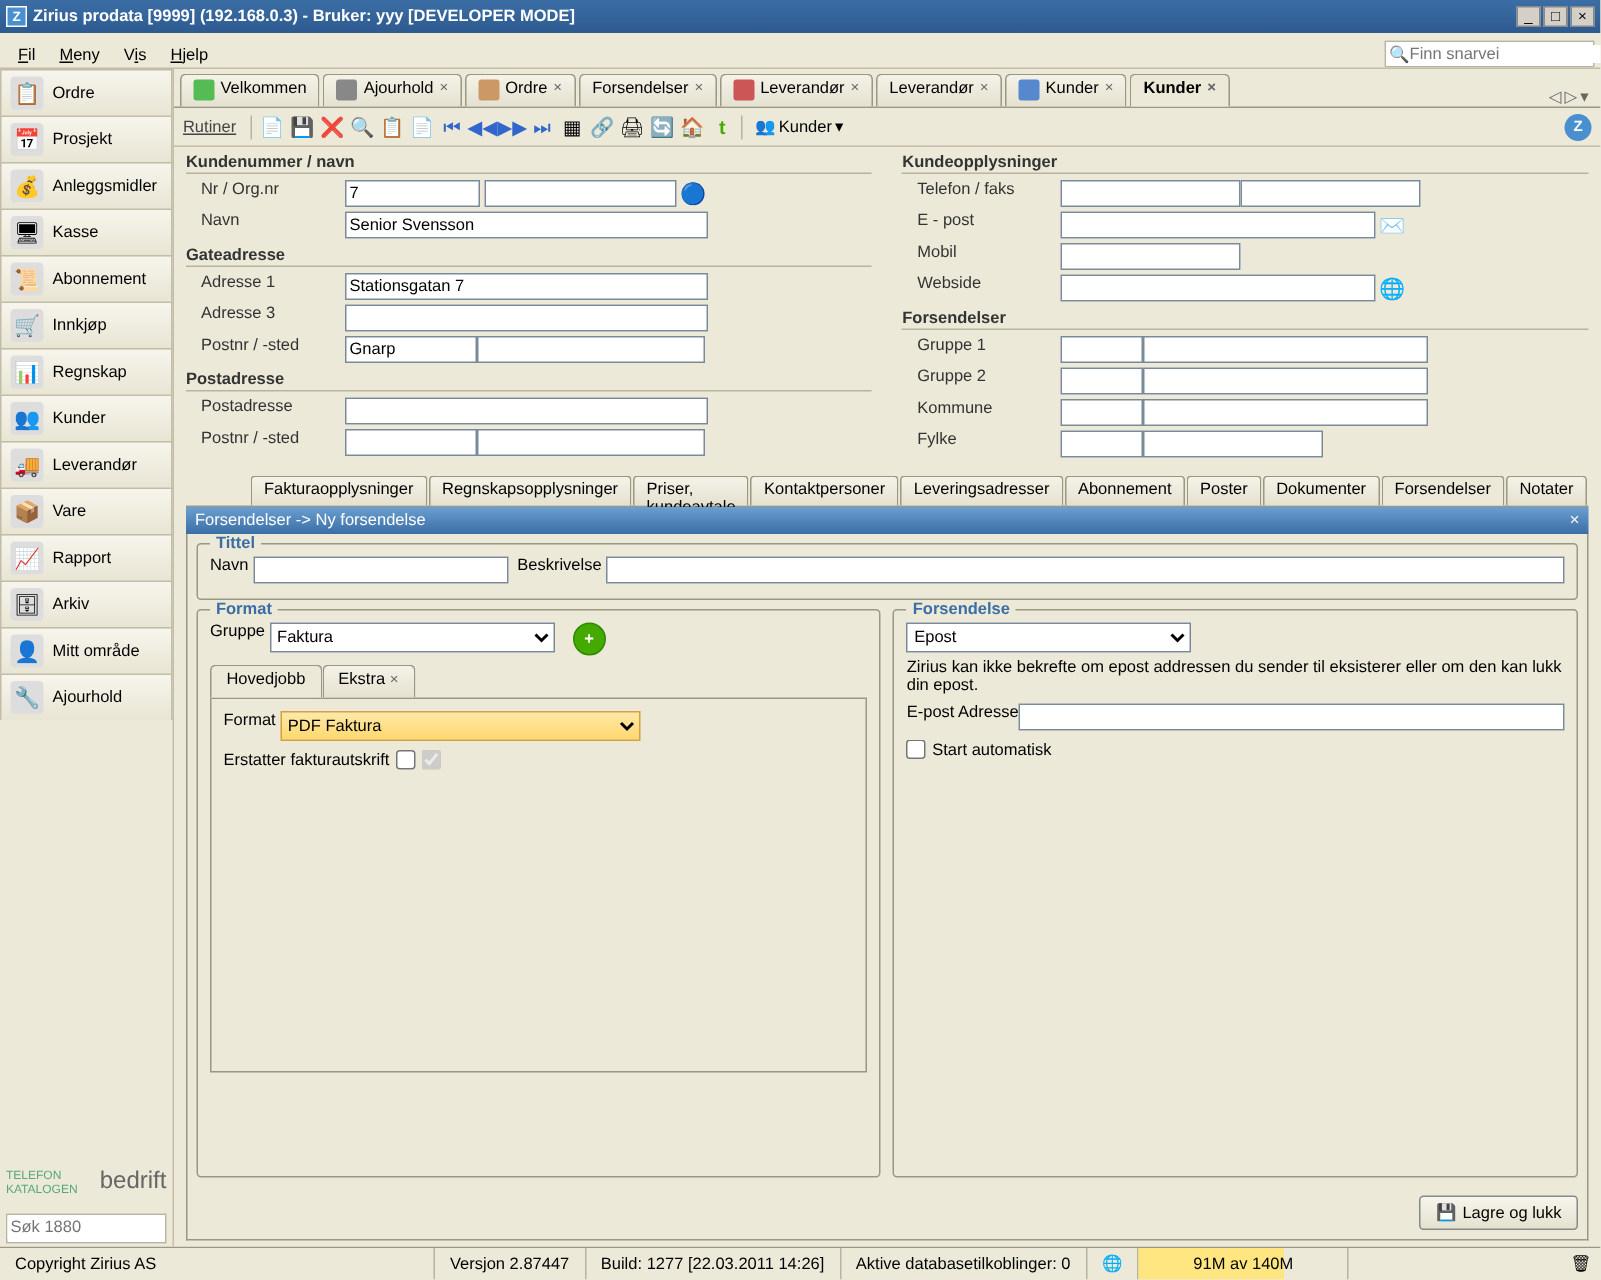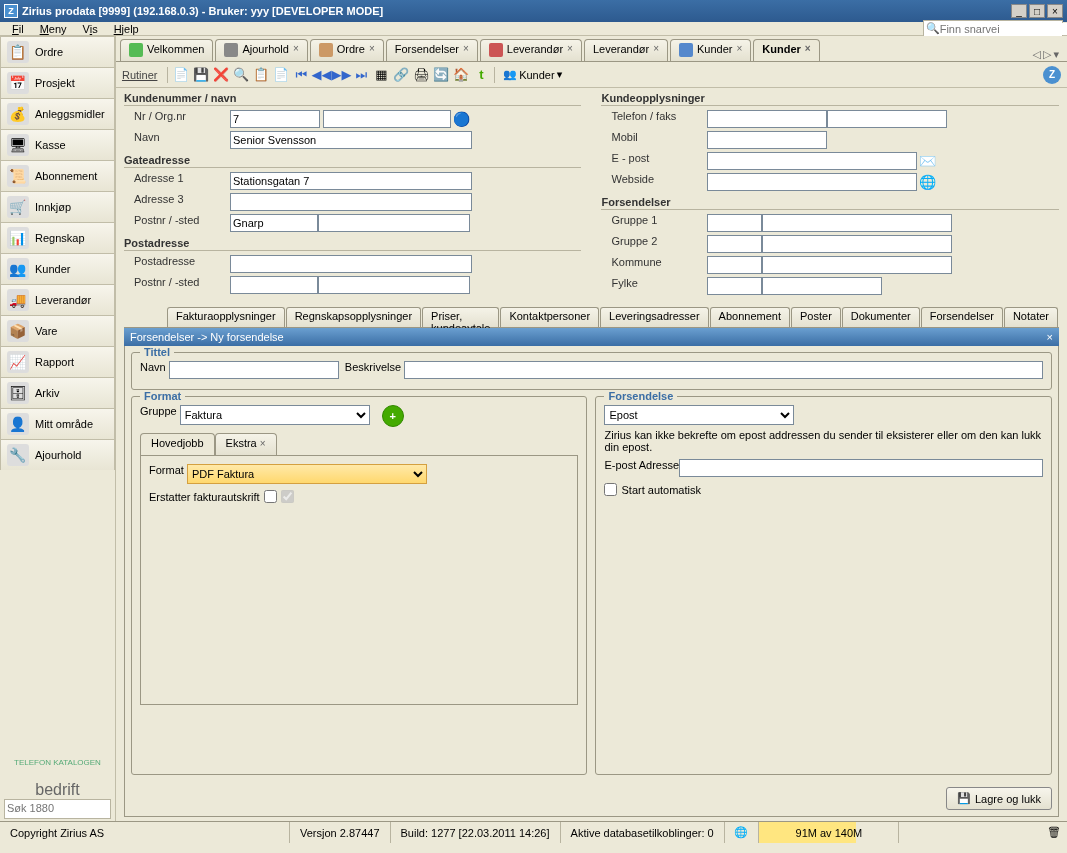--- a/index.html
+++ b/index.html
@@ -3,34 +3,34 @@
 <meta charset="utf-8">
 <style>
 * { box-sizing: border-box; margin: 0; padding: 0; font-family: Tahoma, Arial, sans-serif; }
 body { background: #ece9d8; font-size: 11px; width: 1067px; height: 853px; overflow: hidden; position: relative; }
 
 .titlebar { background: linear-gradient(#3b6ea5, #2d5a8f); height: 22px; display: flex; align-items: center; padding: 0 4px; color: #fff; font-size: 11px; }
 .titlebar-icon { width: 14px; height: 14px; background: #4a90d0; border: 1px solid #fff; margin-right: 4px; display: flex; align-items: center; justify-content: center; font-size: 9px; font-weight: bold; }
 .titlebar-text { flex: 1; font-weight: bold; }
 .win-btn { width: 16px; height: 14px; margin-left: 2px; background: #d4d0c8; border: 1px solid #888; display: flex; align-items: center; justify-content: center; cursor: pointer; font-size: 10px; color: #000; }
 
-.menubar { height: 14px; background: #ece9d8; border-bottom: 1px solid #c1bda8; display: flex; align-items: center; padding: 0 4px; }
+.menubar { height: 24px; background: #ece9d8; border-bottom: 1px solid #c1bda8; display: flex; align-items: flex-end; padding: 0 4px; }
 .menu-item { padding: 2px 8px; cursor: pointer; color: #000; }
 .menu-item u { text-decoration: underline; }
 .search-box { margin-left: auto; width: 140px; height: 18px; border: 1px solid #b8b4a0; background: #fff; display: flex; align-items: center; padding: 0 2px; }
 .search-box input { border: none; outline: none; font-size: 11px; flex: 1; }
 .sicon { width: 14px; font-size: 11px; color: #888; }
 
 .main { display: flex; height: 785px; }
 .sidebar { width: 147px; background: #ece9d8; border-right: 1px solid #c1bda8; display: flex; flex-direction: column; }
 .sb-item { height: 31px; display: flex; align-items: center; padding: 2px 6px; border: 1px solid #c1bda8; border-bottom: none; background: linear-gradient(#f7f5ec, #e8e5d4); cursor: pointer; }
 .sb-item:last-of-type { border-bottom: 1px solid #c1bda8; }
 .sb-icon { width: 22px; height: 22px; margin-right: 6px; background: #ddd; border-radius: 3px; display: flex; align-items: center; justify-content: center; font-size: 14px; }
 .sb-spacer { flex: 1; }
-.sb-logo { height: 30px; margin: 4px; display: flex; align-items: center; justify-content: center; font-size: 12px; color: #5a7; flex-direction: column; }
+.sb-logo { height: 30px; margin: 4px; display: flex; align-items: center; justify-content: center; font-size: 12px; color: #5a7; }
 .sb-search { height: 20px; margin: 2px 4px; border: 1px solid #b8b4a0; background: #fff; }
 .sb-search input { border: none; outline: none; font-size: 11px; width: 100%; padding: 2px; }
 
 .content { flex: 1; display: flex; flex-direction: column; background: #ece9d8; }
 .tabstrip { height: 26px; display: flex; align-items: flex-end; padding: 2px 4px 0 4px; border-bottom: 1px solid #9b9784; }
 .tab { height: 22px; padding: 3px 8px; border: 1px solid #9b9784; border-bottom: none; border-radius: 4px 4px 0 0; background: linear-gradient(#f5f3e8, #e4e1d0); margin-right: 2px; display: flex; gap: 4px; cursor: pointer; }
 .tab.active { background: #ece9d8; font-weight: bold; }
 .tab-close { font-size: 10px; color: #666; cursor: pointer; }
 .tab-icon { width: 14px; height: 14px; background: #6a8; border-radius: 2px; }
 .tabnav { margin-left: auto; display: flex; gap: 2px; padding-right: 4px; }
@@ -288,27 +288,27 @@
         </div>
         <div class="col">
           <div class="fs">
               <div class="fs-legend">Kundeopplysninger</div>
             <div class="row">
                 <span class="lbl">Telefon / faks</span>
                 <input class="inp" style="width: 120px;">
                 <input class="inp" style="width: 120px;">
               </div>
             <div class="row">
-                <span class="lbl">Mobil</span>
-                <input class="inp" style="width: 120px;">
-              </div>
-            <div class="row">
                 <span class="lbl">E - post</span>
                 <input class="inp" style="width: 210px;">
                 <span class="icon-btn">✉️</span>
+              </div>
+            <div class="row">
+                <span class="lbl">Mobil</span>
+                <input class="inp" style="width: 120px;">
               </div>
             <div class="row">
                 <span class="lbl">Webside</span>
                 <input class="inp" style="width: 210px;">
                 <span class="icon-btn">🌐</span>
               </div>
           </div>
           <div class="fs">
               <div class="fs-legend">Forsendelser</div>
             <div class="row">

